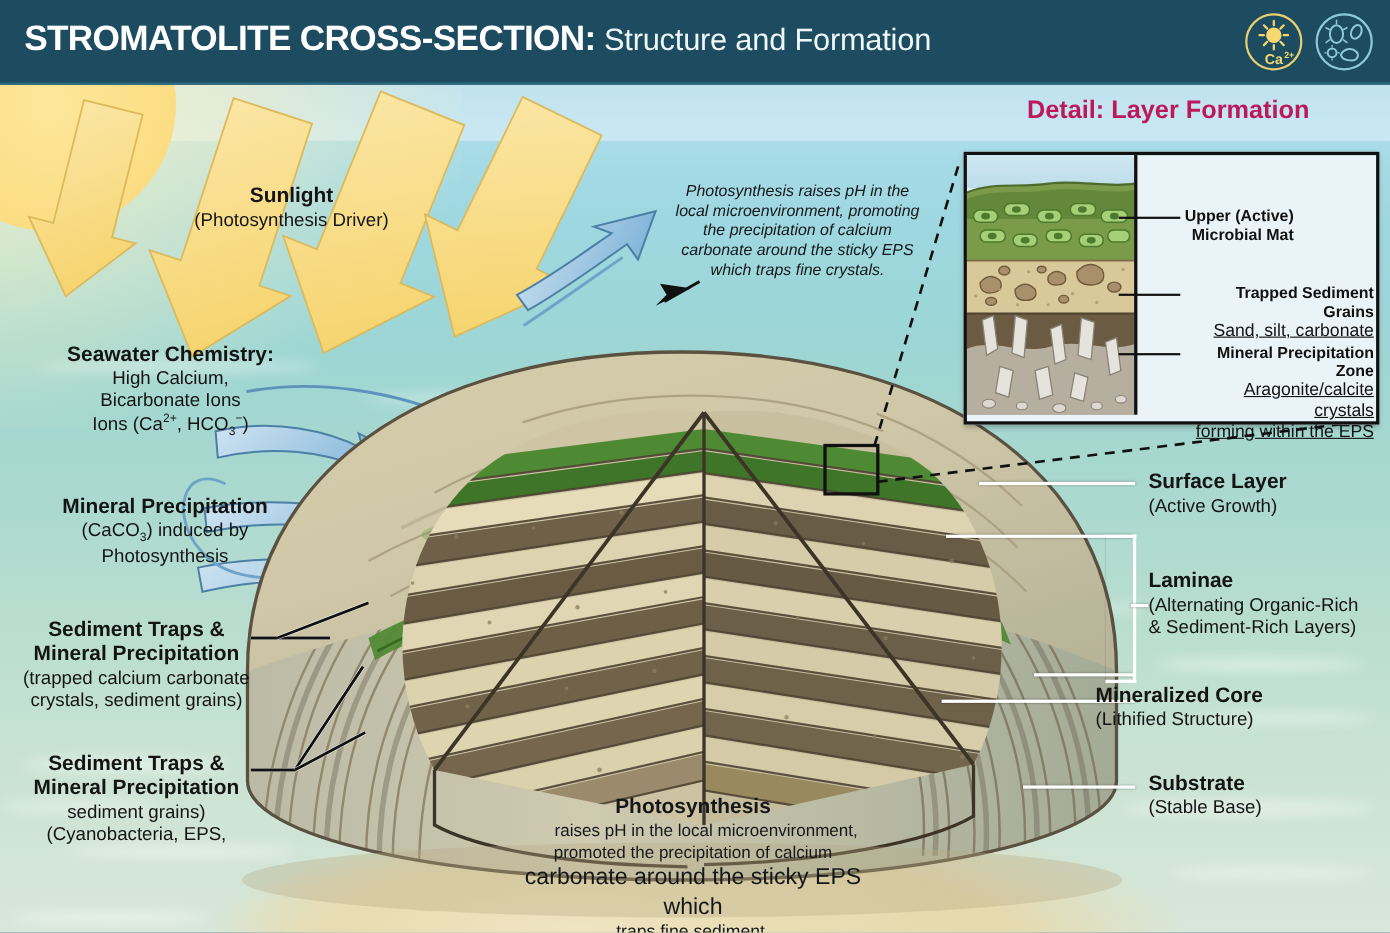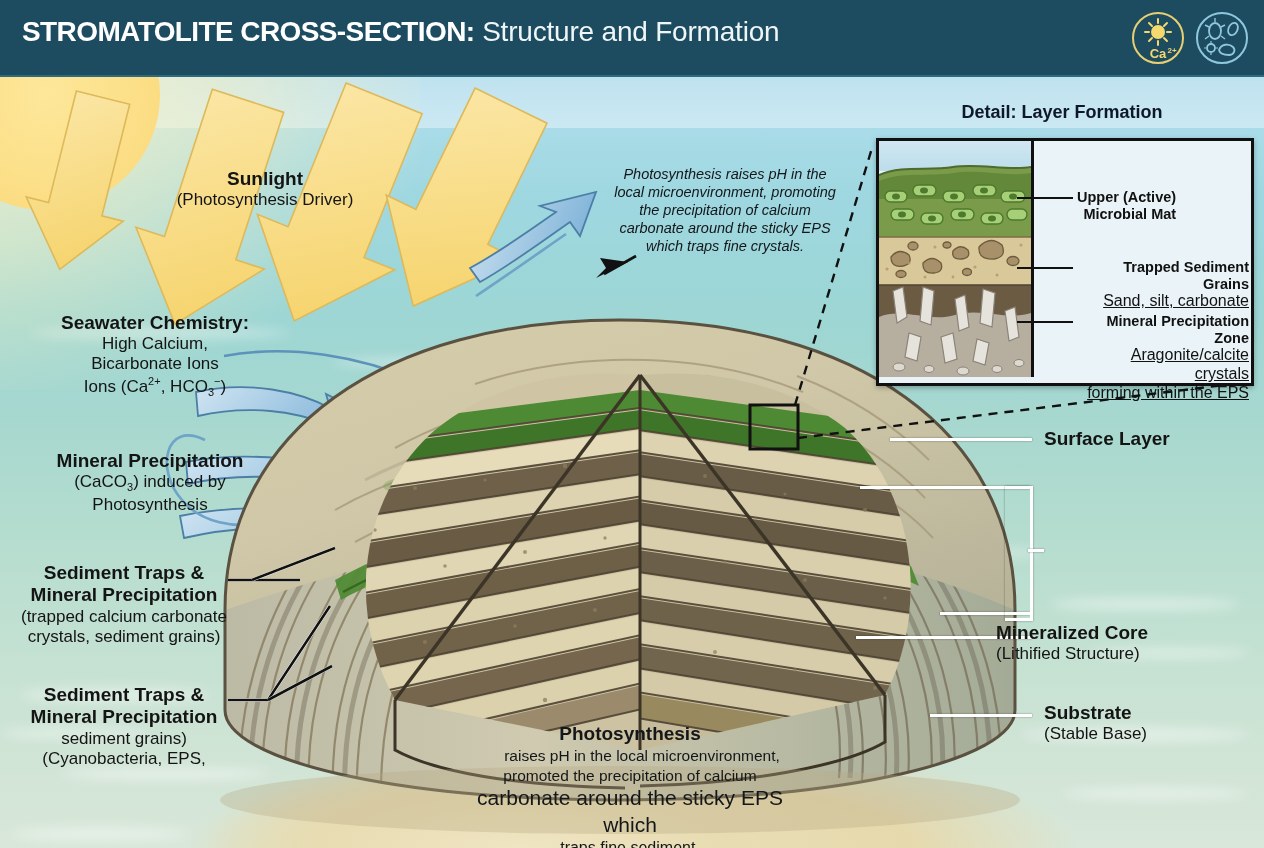--- a/index.html
+++ b/index.html
@@ -3,21 +3,21 @@
 <meta charset="utf-8">
 <style>
   html,body{margin:0;padding:0;background:#0d2a38;}
   body{font-family:"Liberation Sans",sans-serif;}
   #stage{position:relative;width:1264px;height:848px;overflow:hidden;background:#bfe3ef;}
 
   
   .header{position:absolute;left:0;top:0;width:1264px;height:75px;background:#1d4c61;
           border-bottom:2px solid #2b6a7f;z-index:60;}
   .header .ttl{position:absolute;left:22px;top:16px;white-space:nowrap;}
-  .ttl .main{font-size:28px;font-weight:bold;color:#ffffff;letter-spacing:-0.6px;}
+  .ttl .main{font-size:32px;font-weight:bold;color:#ffffff;letter-spacing:-0.6px;}
   .ttl .sub{font-size:28px;font-weight:normal;color:#eef6f8;letter-spacing:-0.2px;}
   .badges{position:absolute;right:14px;top:10px;display:flex;gap:8px;}
   .badge{width:56px;height:56px;border-radius:50%;}
 
   
   .sky{position:absolute;left:0;top:75px;width:1264px;height:65px;
        background:linear-gradient(#bfe2ef,#cdeaf3);}
   .water{position:absolute;left:0;top:128px;width:1264px;height:720px;
        background:linear-gradient(180deg,#a9dce8 0%,#9ed7e0 10%,#9dd6d4 26%,
                   #a8d8cf 42%,#b6ddcf 58%,#c3e1d2 72%,#cfe4d5 86%,#d8e7d9 100%);}
@@ -45,22 +45,22 @@
   .lbl .h{font-weight:bold;font-size:19px;display:block;}
   .lbl .d{font-size:17px;display:block;}
   .lbl.c{text-align:center;}
   .lbl.r{text-align:left;}
   .para{position:absolute;text-align:center;font-size:14.5px;line-height:1.24;color:#14171a;}
   .para .hh{font-weight:bold;font-size:19px;display:block;}
 
   
   .detail{position:absolute;left:876px;top:138px;width:372px;height:242px;
       border:3px solid #101010;background:#eaf4f8;box-shadow:0 2px 5px rgba(0,0,0,.28);}
-  .detail-title{position:absolute;left:876px;top:102px;width:372px;text-align:center;
-      font-size:18px;font-weight:bold;color:#0f172a;}
+  .detail-title{position:absolute;left:876px;top:86px;width:372px;text-align:center;
+      font-size:23px;font-weight:bold;color:#be185d;}
   .dimg{position:absolute;left:0;top:0;width:152px;height:236px;border-right:3px solid #101010;}
   .drows{position:absolute;left:158px;top:0;width:212px;height:236px;}
   .drow{position:absolute;left:40px;text-align:right;}
   .drow .dh{font-weight:bold;font-size:14.5px;color:#111;display:block;line-height:1.15;}
   .drow .dd{font-size:16px;color:#111;display:block;line-height:1.18;text-decoration:underline;}
   .dleader{position:absolute;height:2px;background:#111;}
 
   
   .ld{position:absolute;background:#ffffff;height:3px;box-shadow:0 0 2px rgba(0,0,0,.45);}
   .brace{position:absolute;border:3px solid #fff;border-left:none;box-shadow:0 0 2px rgba(0,0,0,.4);}
@@ -470,27 +470,33 @@
     <span class="hh">Photosynthesis</span>
     <span style="font-size:15.5px;margin-left:24px;">raises pH in the local microenvironment,</span><br>
     <span style="font-size:15.5px;">promoted the precipitation of calcium</span><br>
     <span style="font-size:21px;">carbonate around the sticky EPS which</span><br>
     <span style="font-size:16px;">traps fine sediment.</span>
   </div>
 
   <div class="ld" style="left:890px;top:438px;width:142px;"></div>
   <div class="lbl r" style="left:1044px;top:428px;width:215px;">
     <span class="h">Surface Layer</span>
+    <span class="d">(Active Growth)</span>
   </div>
 
   <div class="ld" style="left:860px;top:486px;width:170px;"></div>
   <div class="ld" style="left:940px;top:612px;width:90px;"></div>
   <div class="brace" style="left:1005px;top:486px;width:25px;height:129px;border-right-width:3px;
        border-top-width:3px;border-bottom-width:3px;"></div>
   <div class="ld" style="left:1028px;top:549px;width:16px;"></div>
+  <div class="lbl r" style="left:1044px;top:518px;width:220px;">
+    <span class="h">Laminae</span>
+    <span class="d">(Alternating Organic-Rich</span>
+    <span class="d">&amp; Sediment-Rich Layers)</span>
+  </div>
 
   <div class="ld" style="left:856px;top:636px;width:176px;"></div>
   <div class="lbl r" style="left:996px;top:622px;width:215px;">
     <span class="h">Mineralized Core</span>
     <span class="d">(Lithified Structure)</span>
   </div>
 
   <div class="ld" style="left:930px;top:714px;width:102px;"></div>
   <div class="lbl r" style="left:1044px;top:702px;width:215px;">
     <span class="h">Substrate</span>

